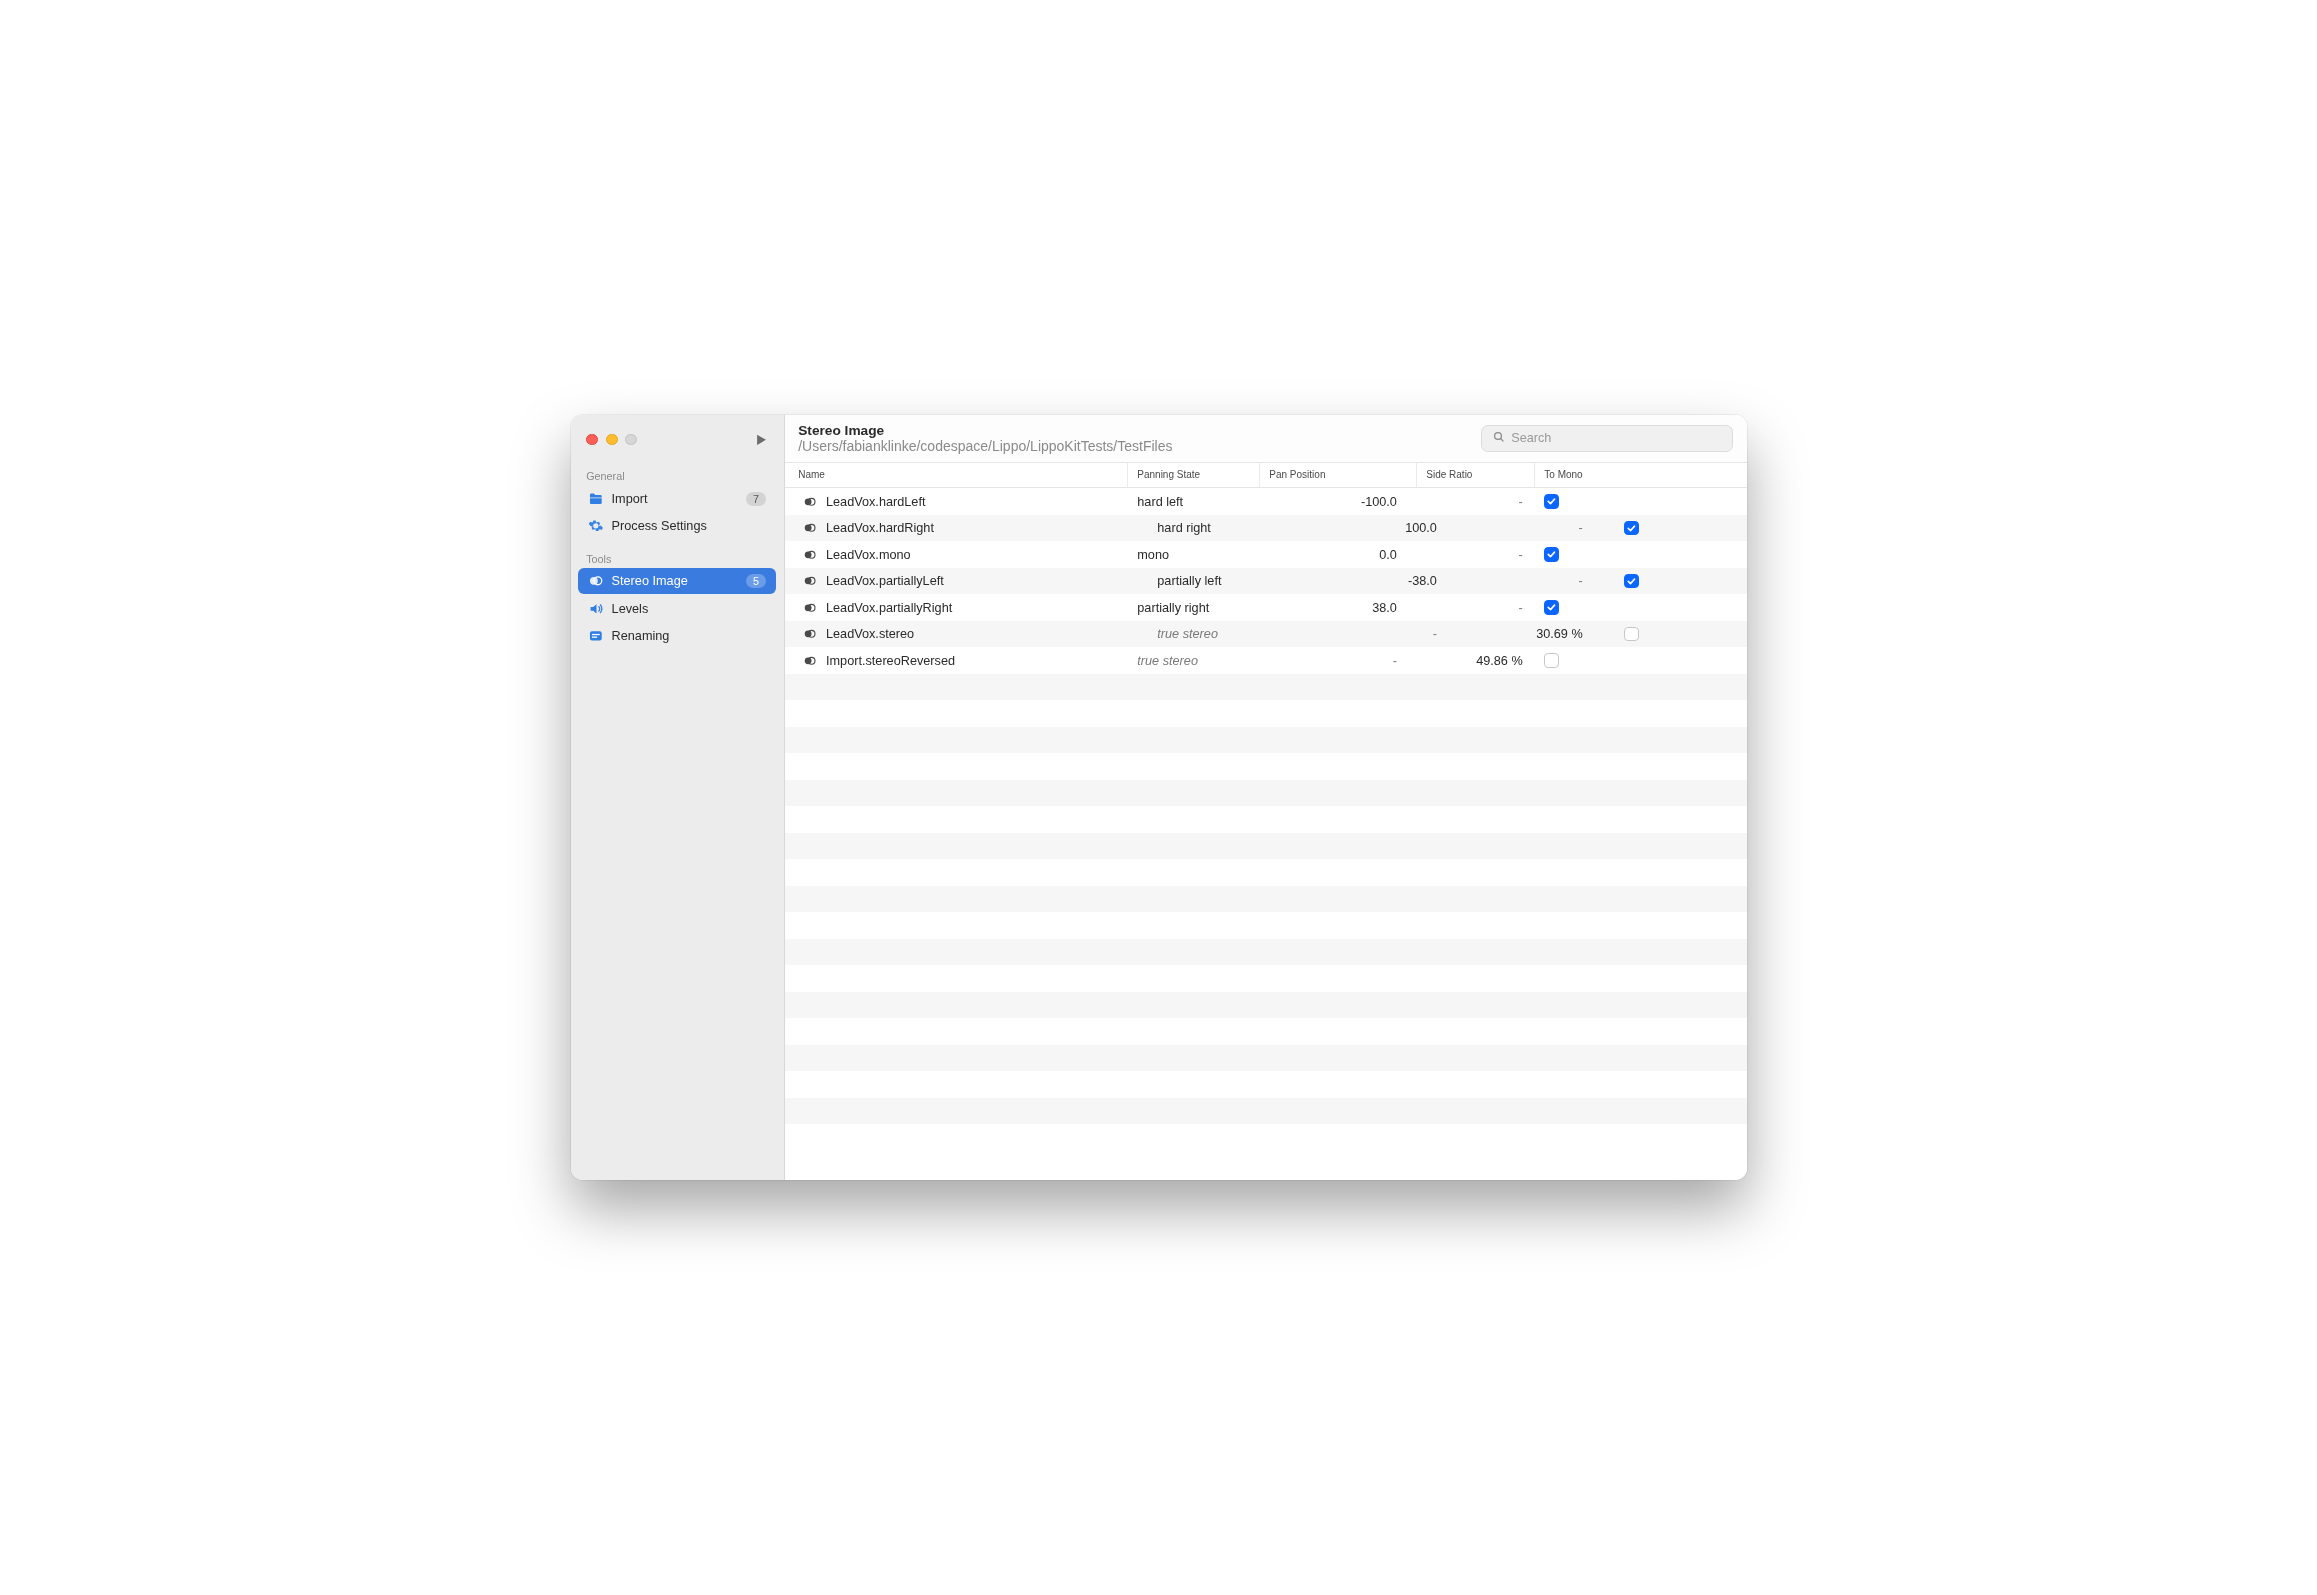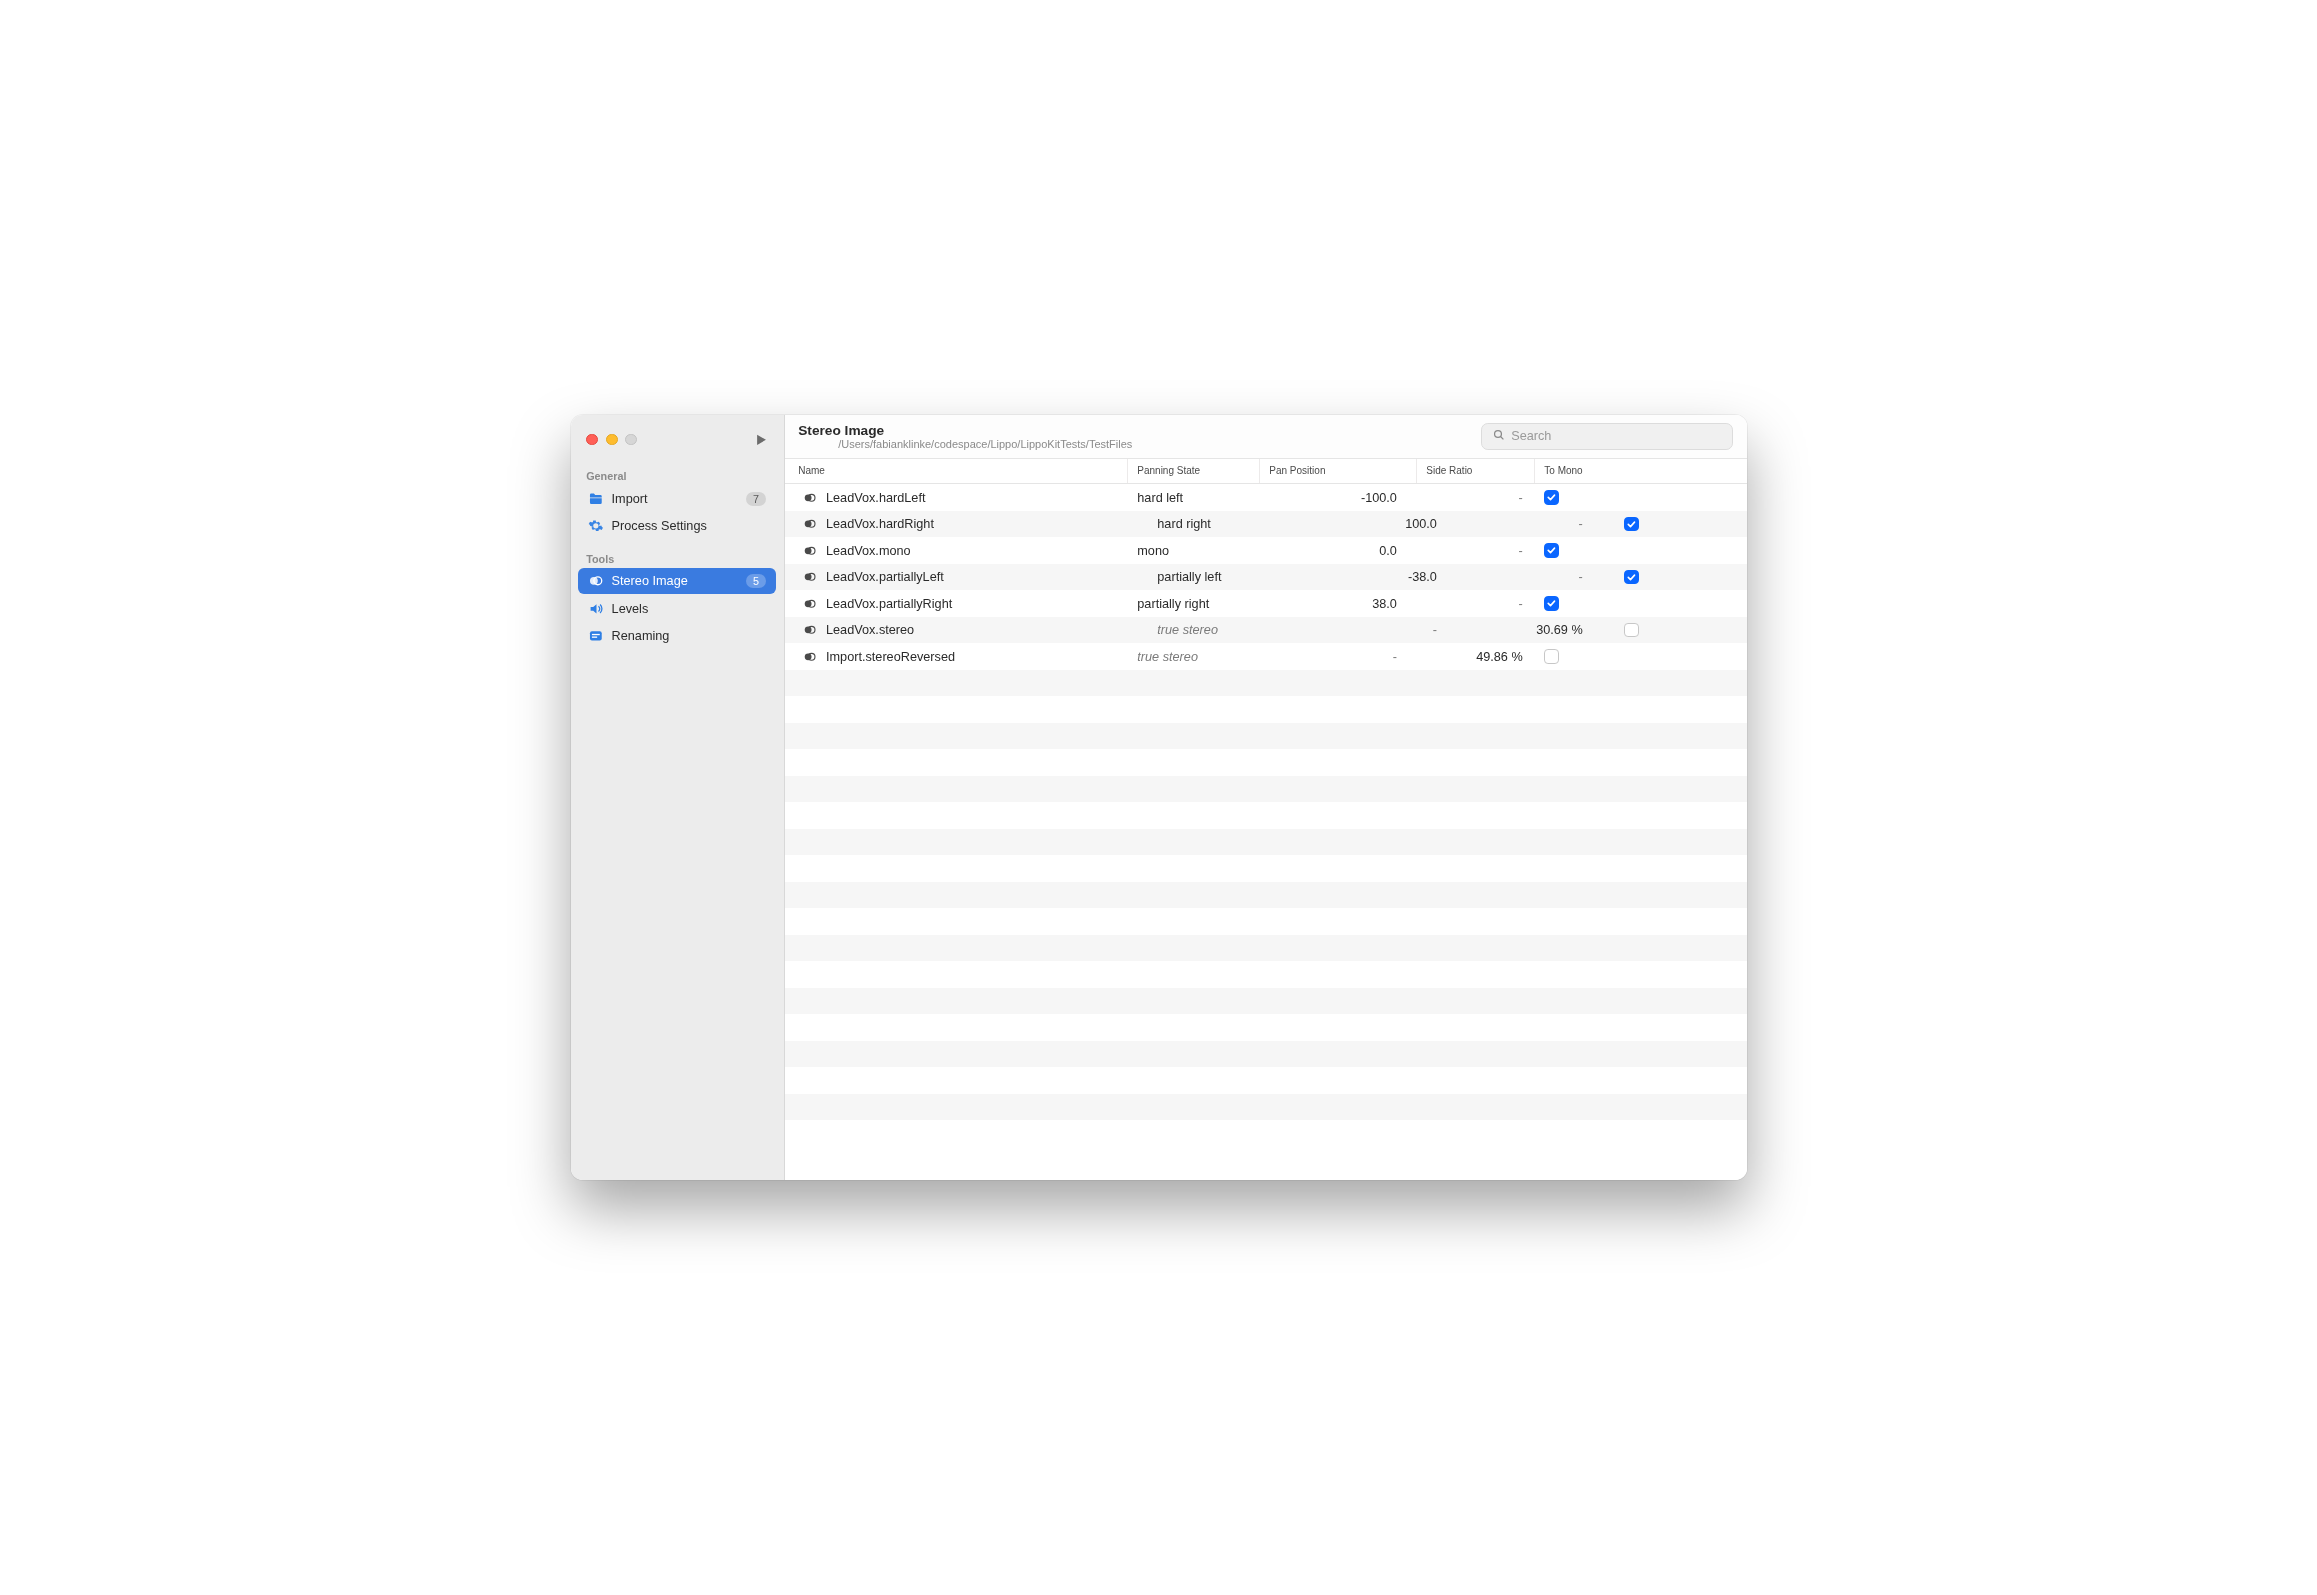--- a/index.html
+++ b/index.html
@@ -47,21 +47,21 @@
   .tl.grey { background: #d6d6d6; border:1px solid #c3c3c3; }
   .play-btn {
     margin-left: auto;
     color: #6c6c6c;
     display:flex; align-items:center;
   }
   .play-btn svg { width:17.6px; height:17.6px; }
   .section-label {
     font-size: 10.8px;
     color: #8a8a8a;
-    font-weight:700;
+    font-weight:400;
     padding: 11.8px 15.7px 3.9px 15.7px;
   }
   .nav-list { list-style:none; padding: 0 7.8px; }
   .nav-item {
     display:flex;
     align-items:center;
     gap:7.8px;
     padding: 4.9px 9.8px;
     border-radius:5.9px;
     font-size:12.7px;
@@ -102,21 +102,21 @@
   .toolbar {
     display:flex;
     align-items:center;
     padding: 7.8px 13.7px;
     border-bottom:1px solid #e5e5e5;
     gap:11.8px;
     background:#fdfdfd;
   }
   .title-block { display:flex; flex-direction:column; min-width:0; }
   .title-main { font-size:13.7px; font-weight:700; color:#2a2a2a; }
-  .title-sub  { font-size:11px; color:#8a8a8a; white-space:nowrap; overflow:hidden; text-overflow:ellipsis;margin-left:40px; }
+  .title-sub  { font-size:14px; color:#8a8a8a; white-space:nowrap; overflow:hidden; text-overflow:ellipsis; }
   .search {
     margin-left:auto;
     display:flex;
     align-items:center;
     gap:5.9px;
     background:#f0f0f0;
     border:1px solid #dcdcdc;
     border-radius:6.9px;
     padding:3.9px 9.8px;
     width:252px;

